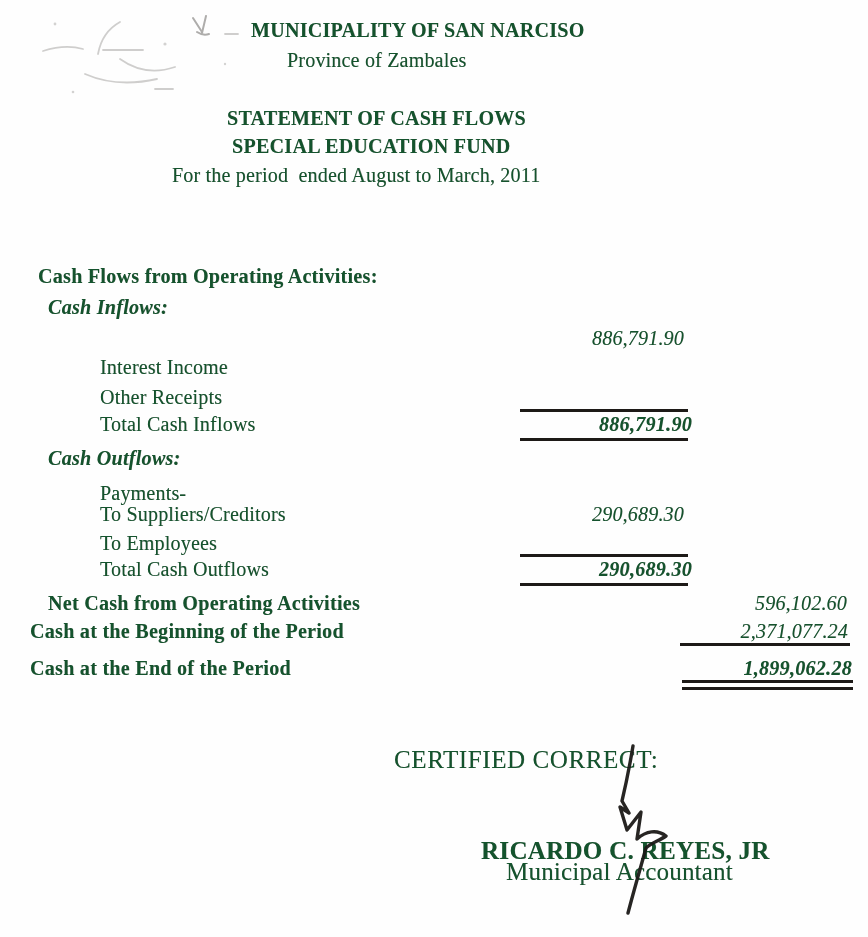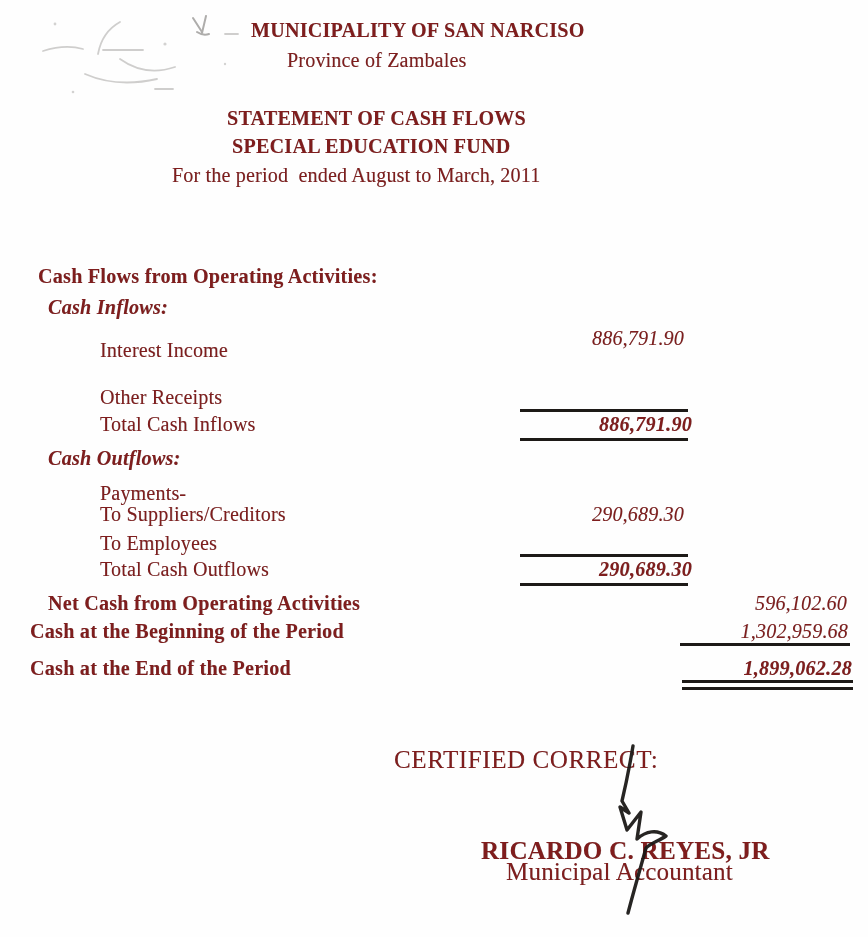--- a/index.html
+++ b/index.html
@@ -2,21 +2,21 @@
 <html><head>
 <meta charset="utf-8">
 <style>
   html, body { margin: 0; padding: 0; background: #ffffff; }
   .page {
     position: relative;
     width: 868px;
     height: 937px;
     background: #fefefe;
     font-family: "Liberation Serif", "DejaVu Serif", serif;
-    color: #7f1d1d;
+    color: #14532d;
     overflow: hidden;
   }
   .txt {
     position: absolute;
     font-size: 20px;
     line-height: 24px;
     white-space: nowrap;
     letter-spacing: 0.2px;
     text-shadow: 0.3px 0.3px 0.6px rgba(45,40,35,0.38);
   }
@@ -67,21 +67,21 @@
   <div class="txt bold" style="left:227px; top:106px;">STATEMENT OF CASH FLOWS</div>
   <div class="txt bold" style="left:232px; top:134px;">SPECIAL EDUCATION FUND</div>
   <div class="txt pre" style="left:172px; top:163px;">For the period  ended August to March, 2011</div>
 
   <div class="txt bold" style="left:30px; top:264px;margin-left:8px;">Cash Flows from Operating Activities:</div>
 
   <div class="txt bi" style="left:48px; top:295px;">Cash Inflows:</div>
 
   <div class="txt amt" style="right:184px; top:326px;">886,791.90</div>
 
-  <div class="txt" style="left:100px; top:338px;">Interest Income</div>
+  <div class="txt" style="left:100px; top:355px;">Interest Income</div>
 
   <div class="txt" style="left:100px; top:385px;">Other Receipts</div>
 
   <div class="rule" style="left:520px; top:409px; width:168px;"></div>
   <div class="txt" style="left:100px; top:412px;">Total Cash Inflows</div>
   <div class="txt amt bold" style="right:176px; top:412px;">886,791.90</div>
   <div class="rule" style="left:520px; top:438px; width:168px;"></div>
 
   <div class="txt bi" style="left:48px; top:446px;">Cash Outflows:</div>
 
@@ -94,21 +94,21 @@
 
   <div class="rule" style="left:520px; top:554px; width:168px;"></div>
   <div class="txt" style="left:100px; top:557px;">Total Cash Outflows</div>
   <div class="txt amt bold" style="right:176px; top:557px;">290,689.30</div>
   <div class="rule" style="left:520px; top:583px; width:168px;"></div>
 
   <div class="txt bold" style="left:48px; top:591px;">Net Cash from Operating Activities</div>
   <div class="txt amt" style="right:21px; top:591px;">596,102.60</div>
 
   <div class="txt bold" style="left:30px; top:619px;">Cash at the Beginning of the Period</div>
-  <div class="txt amt" style="right:20px; top:619px;">1,302,959.68</div>
+  <div class="txt amt" style="right:20px; top:619px;">2,371,077.24</div>
   <div class="rule" style="left:680px; top:643px; width:170px;"></div>
 
   <div class="txt bold" style="left:30px; top:656px;">Cash at the End of the Period</div>
   <div class="txt amt bold" style="right:16px; top:656px;">1,899,062.28</div>
   <div class="rule" style="left:682px; top:680px; width:171px;"></div>
   <div class="rule" style="left:682px; top:687px; width:171px;"></div>
 
   <div class="txt sm" style="left:394px; top:748px; letter-spacing:0.6px;">CERTIFIED CORRECT:</div>
 
   <div class="txt sm bold" style="left:481px; top:839px;">RICARDO C. REYES, JR</div>

